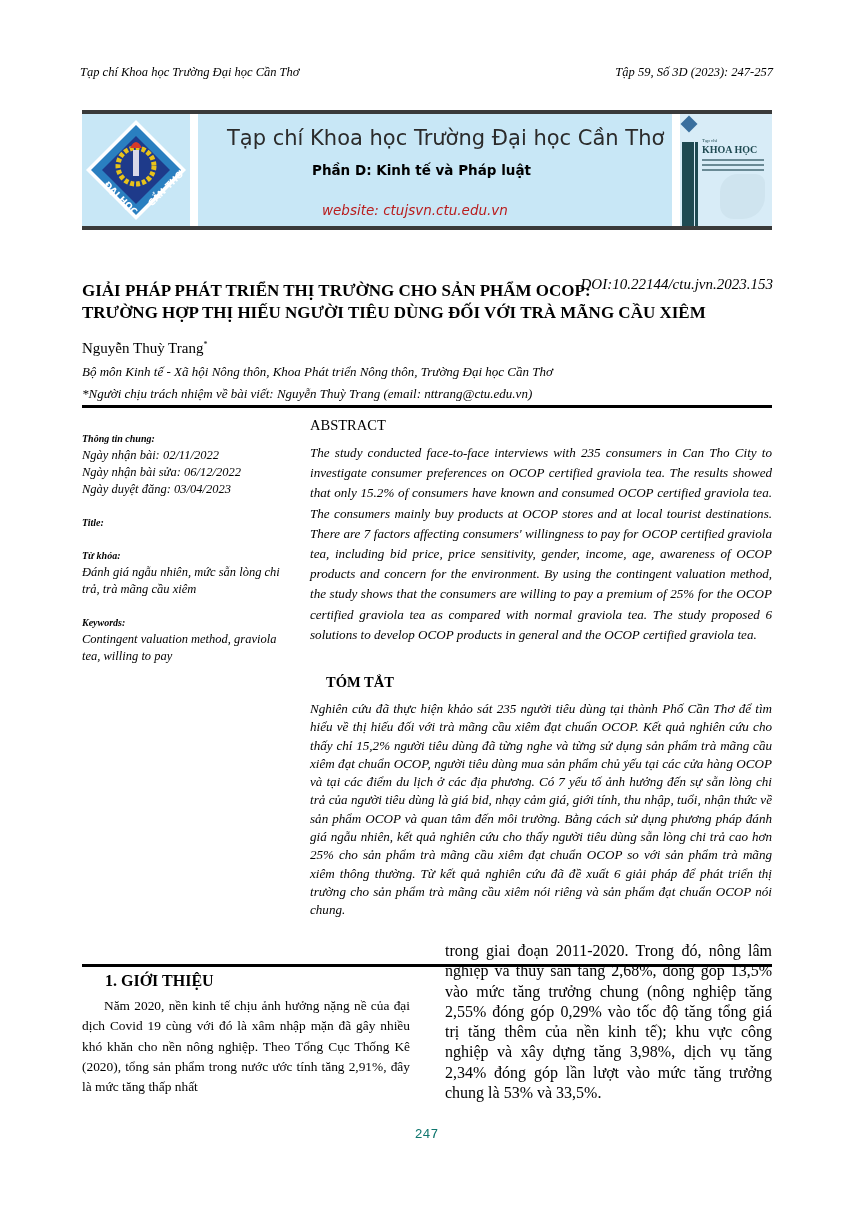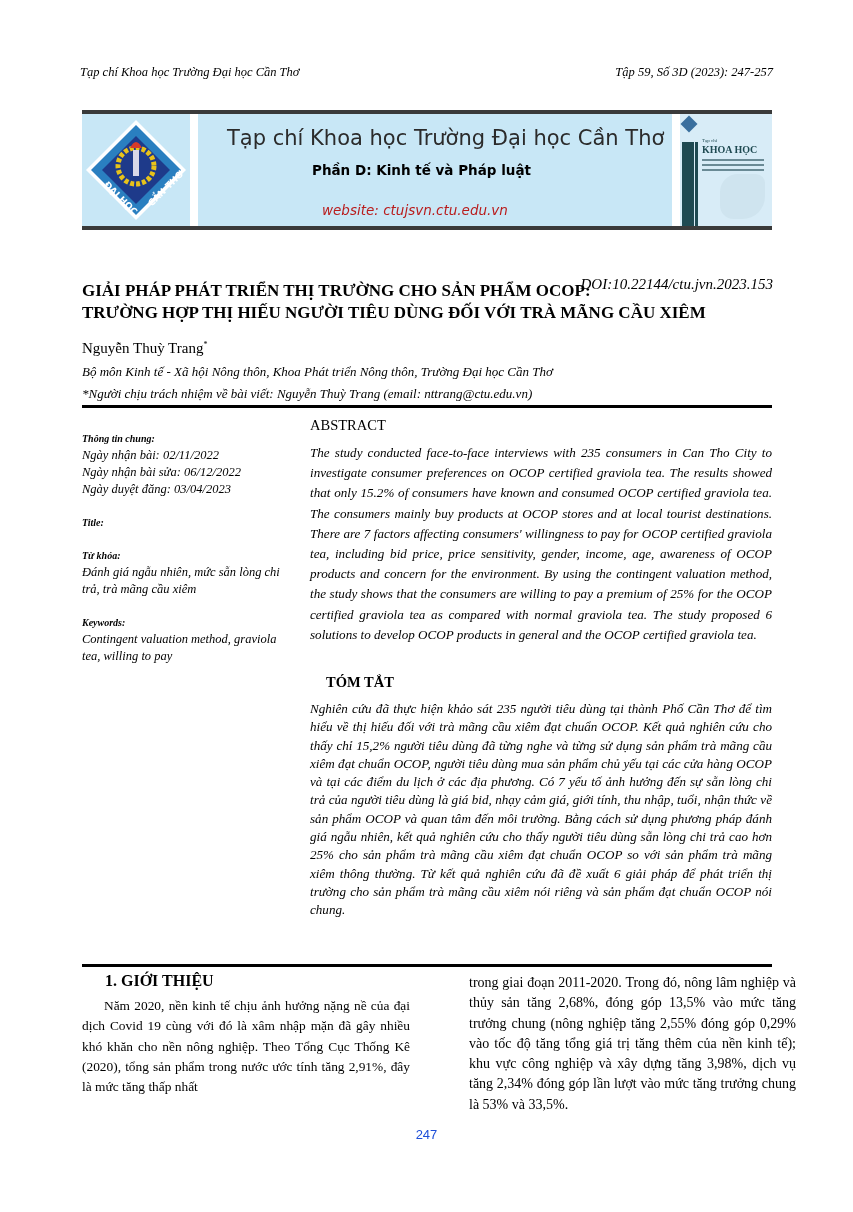--- a/index.html
+++ b/index.html
@@ -44,23 +44,23 @@
 
   .abs-head { left: 310px; top: 417px; font-size: 14.5px; font-weight: normal; }
   .abs-body { left: 310px; top: 443px; width: 462px; font-size: 13.1px; font-style: italic; line-height: 20.2px; text-align: justify; }
   .tt-head { left: 310px; top: 674px; font-size: 14.5px; font-weight: bold; margin-left: 16px; }
   .tt-body { left: 310px; top: 700px; width: 462px; font-size: 13.1px; font-style: italic; line-height: 18.3px; text-align: justify; }
 
   .rule-mid { left: 82px; top: 964px; width: 690px; height: 3px; background: #000; }
 
   .sec-head { left: 105px; top: 972px; font-size: 16px; font-weight: bold; }
   .col1 { left: 82px; top: 996px; width: 328px; font-size: 13.4px; line-height: 20.3px; text-align: justify; text-indent: 22px; }
-  .col2 { left: 445px; top: 973px; width: 327px; font-size: 14px; line-height: 20.3px; text-align: justify; margin-left: 24px; }
+  .col2 { left: 445px; top: 941px; width: 327px; font-size: 16px; line-height: 20.3px; text-align: justify; }
 
-  .page-num { left: 0; width: 853px; top: 1127px; text-align: center; font-family: Liberation Sans, sans-serif; font-size: 13px; color: #1d4ed8; }
+  .page-num { left: 0; width: 853px; top: 1127px; text-align: center; font-family: Liberation Mono, monospace; font-size: 13px; color: #0f766e; }
 </style>
 </head>
 <body>
 
 <div class="abs run-left">Tạp chí Khoa học Trường Đại học Cần Thơ</div>
 <div class="abs run-right">Tập 59, Số 3D (2023): 247-257</div>
 
 <div class="abs banner">
   <div class="logo-box">
     <svg width="108" height="112" viewBox="0 0 108 112">

